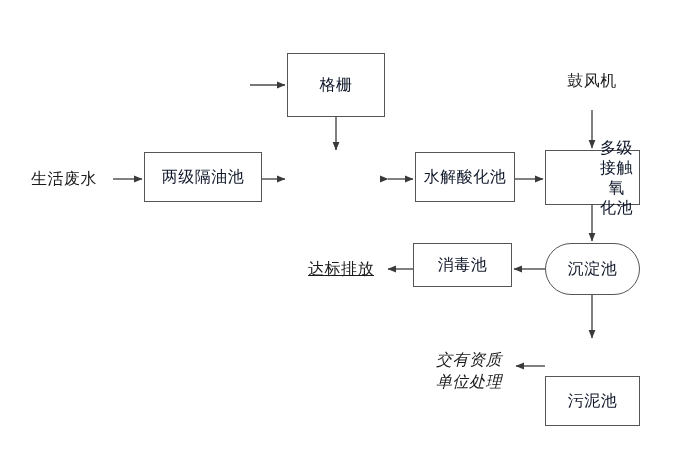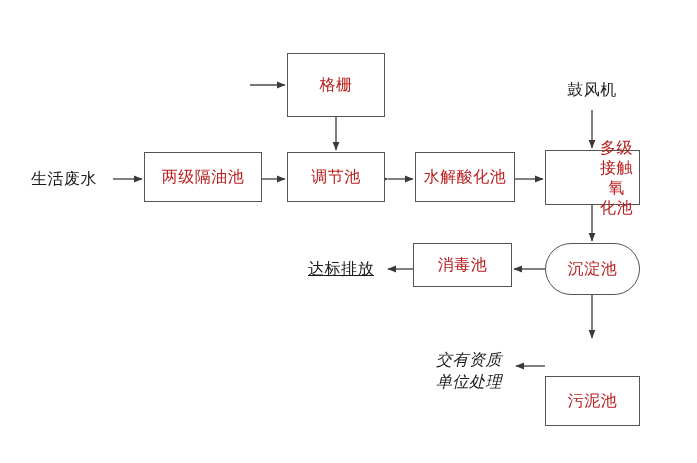--- a/index.html
+++ b/index.html
@@ -24,21 +24,21 @@
   }
   .node {
     position: absolute;
     box-sizing: border-box;
     border: 1px solid #555555;
     background: #ffffff;
     display: flex;
     align-items: center;
     justify-content: center;
     text-align: center;
-    color: #b91c1c;
+    color: #0f172a;
     font-size: 16px;
     line-height: 1.25;
     letter-spacing: 0.5px;
     white-space: pre-line;
   }
   .label {
     position: absolute;
     box-sizing: border-box;
     display: flex;
     align-items: center;
@@ -89,36 +89,35 @@
       <line x1="592" y1="295" x2="592" y2="338" marker-end="url(#ah)"></line>
 
       <line x1="545" y1="366" x2="516" y2="366" marker-end="url(#ah)"></line>
     </g>
   </svg>
 
   <div class="node" style="left:287px; top:53px; width:98px; height:64px;">格栅</div>
 
   <div class="node" style="left:144px; top:152px; width:118px; height:50px;">两级隔油池</div>
 
-  <div class="node" style="left:287px; top:152px; width:98px; height:50px;">调节池</div>
 
   <div class="node" style="left:415px; top:152px; width:100px; height:50px;">水解酸化池</div>
 
   <div class="node" style="left:545px; top:150px; width:95px; height:55px;padding-left:48px;">多级接触氧
 化池</div>
 
   <div class="node" style="left:545px; top:243px; width:95px; height:52px;border-radius:26px;">沉淀池</div>
 
   <div class="node" style="left:413px; top:243px; width:99px; height:44px;">消毒池</div>
 
   <div class="node" style="left:545px; top:340px; width:95px; height:50px;margin-top:36px;">污泥池</div>
 
 
   <div class="label" style="left:19px; top:166px; width:90px; height:26px;">生活废水</div>
 
-  <div class="label" style="left:556px; top:77px; width:72px; height:26px;text-align:center;">鼓风机</div>
+  <div class="label" style="left:556px; top:68px; width:72px; height:26px;text-align:center;">鼓风机</div>
 
   <div class="label" style="left:296px; top:256px; width:90px; height:26px;text-decoration:underline;">达标排放</div>
 
   <div class="label" style="left:424px; top:348px; width:90px; height:46px;font-style:italic;">交有资质
 单位处理</div>
 
 </div>
 
 </body></html>

